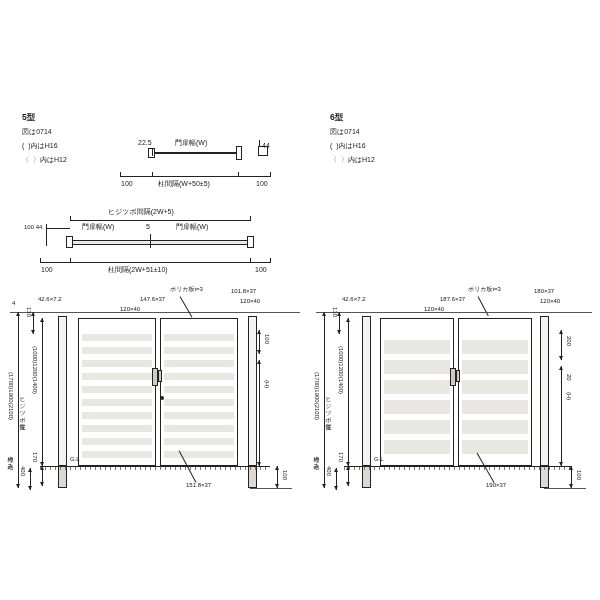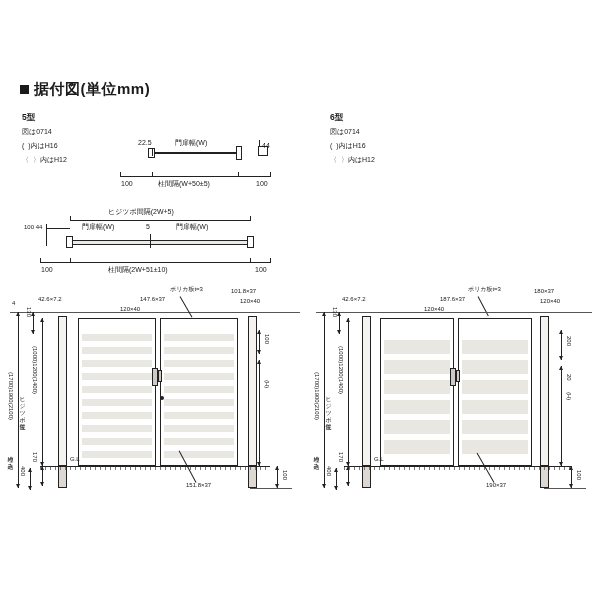--- a/index.html
+++ b/index.html
@@ -45,24 +45,20 @@
   .varrow:after{bottom:0;border-top:4px solid #222;}
 
   .tick{position:absolute;width:1px;height:5px;background:#222;}
   .lead{position:absolute;background:#222;height:1px;transform-origin:left center;}
 </style>
 </head>
 <body>
 
 <div id="root">
 
-  <div class="ttl">
-    <span class="sq"></span>
-    <span>据付図(単位mm)</span>
-  </div>
 
   <div class="txt t8 b" style="left:22px;top:112px;">5型</div>
   <div class="txt t7" style="left:22px;top:128px;">図は0714</div>
   <div class="txt t7" style="left:22px;top:142px;">(  )内はH16</div>
   <div class="txt t7" style="left:22px;top:156px;">〈  〉内はH12</div>
 
   <div class="txt t8 b" style="left:330px;top:112px;">6型</div>
   <div class="txt t7" style="left:330px;top:128px;">図は0714</div>
   <div class="txt t7" style="left:330px;top:142px;">(  )内はH16</div>
   <div class="txt t7" style="left:330px;top:156px;">〈  〉内はH12</div>

